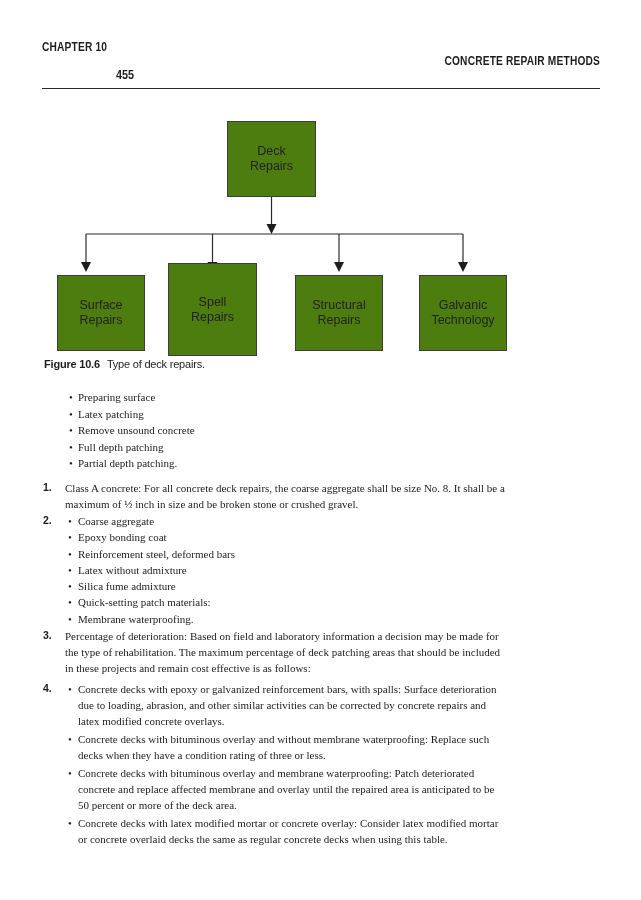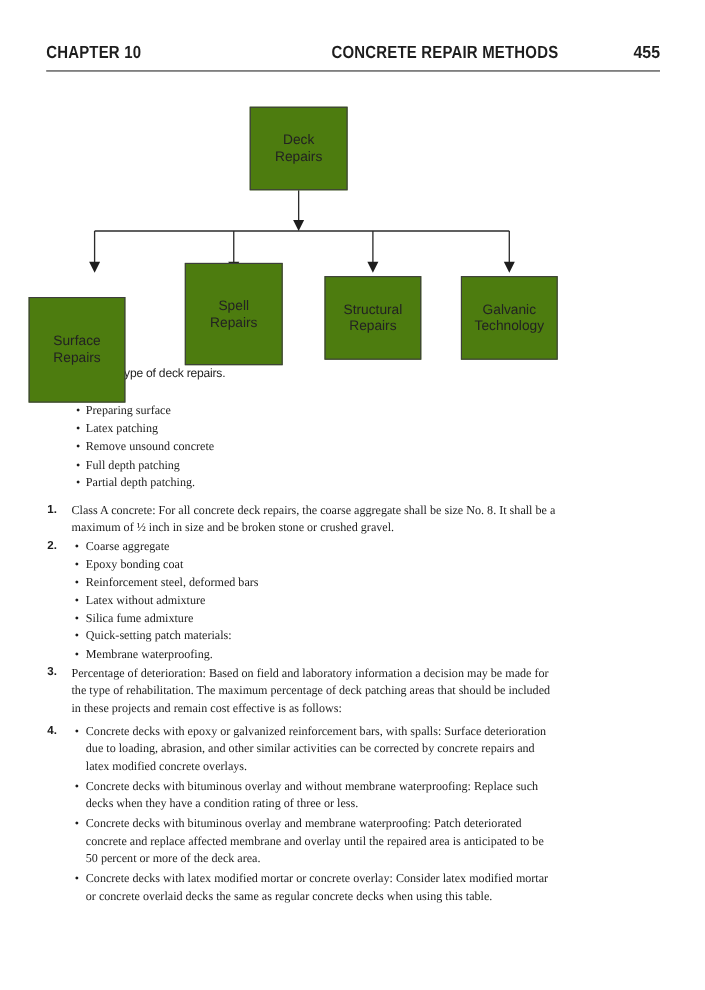--- a/index.html
+++ b/index.html
@@ -11,37 +11,37 @@
     color:#1c1c1c;
     overflow:hidden;
   }
   
   .runhead{
     display:flex;align-items:baseline;
     margin:40px 41px 0 42px;
     padding-bottom:6px;
     border-bottom:1.5px solid #2b2b2b;
     font-family:"Liberation Sans", sans-serif;
-    font-weight:bold;font-size:16px;color:#1d1d1d;
+    font-weight:bold;font-size:12px;color:#1d1d1d;flex-direction:column;
   }
   .runhead .chap{display:inline-block;transform:scaleX(.85);transform-origin:left center;letter-spacing:.2px;}
   .runhead .rtitle{display:inline-block;margin-left:auto;transform:scaleX(.85);transform-origin:right center;letter-spacing:.2px;}
   .runhead .pnum{display:inline-block;width:92px;text-align:right;transform:scaleX(.9);transform-origin:right center;}
   
   .figure{position:relative;height:230px;margin-top:32px;}
   .fc-svg{position:absolute;left:0;top:0;}
   .fbox{
     position:absolute;box-sizing:border-box;
     border:1px solid #3d3d3d;background:#4d7c0f;
     display:flex;align-items:center;justify-content:center;text-align:center;
     font-family:"Liberation Sans", sans-serif;font-size:12.5px;line-height:15px;color:#222;
   }
   .fbox .lbl{display:block;width:74px;}
   .fbox.root{left:227px;top:0;width:89px;height:76px;}
-  .fbox.c1{left:26px;top:154px;width:88px;height:96px;margin-top:19px;}
+  .fbox.c1{left:57px;top:154px;width:88px;height:76px;}
   .fbox.c2{left:168px;top:142px;width:89px;height:93px;}
   .fbox.c3{left:295px;top:154px;width:88px;height:76px;}
   .fbox.c4{left:419px;top:154px;width:88px;height:76px;}
   .caption{
     margin:7px 0 0 44px;
     font-family:"Liberation Sans", sans-serif;font-size:11px;color:#1d1d1d;
     letter-spacing:-.2px;
   }
   .caption .cap-label{font-weight:bold;margin-right:7px;}
   

